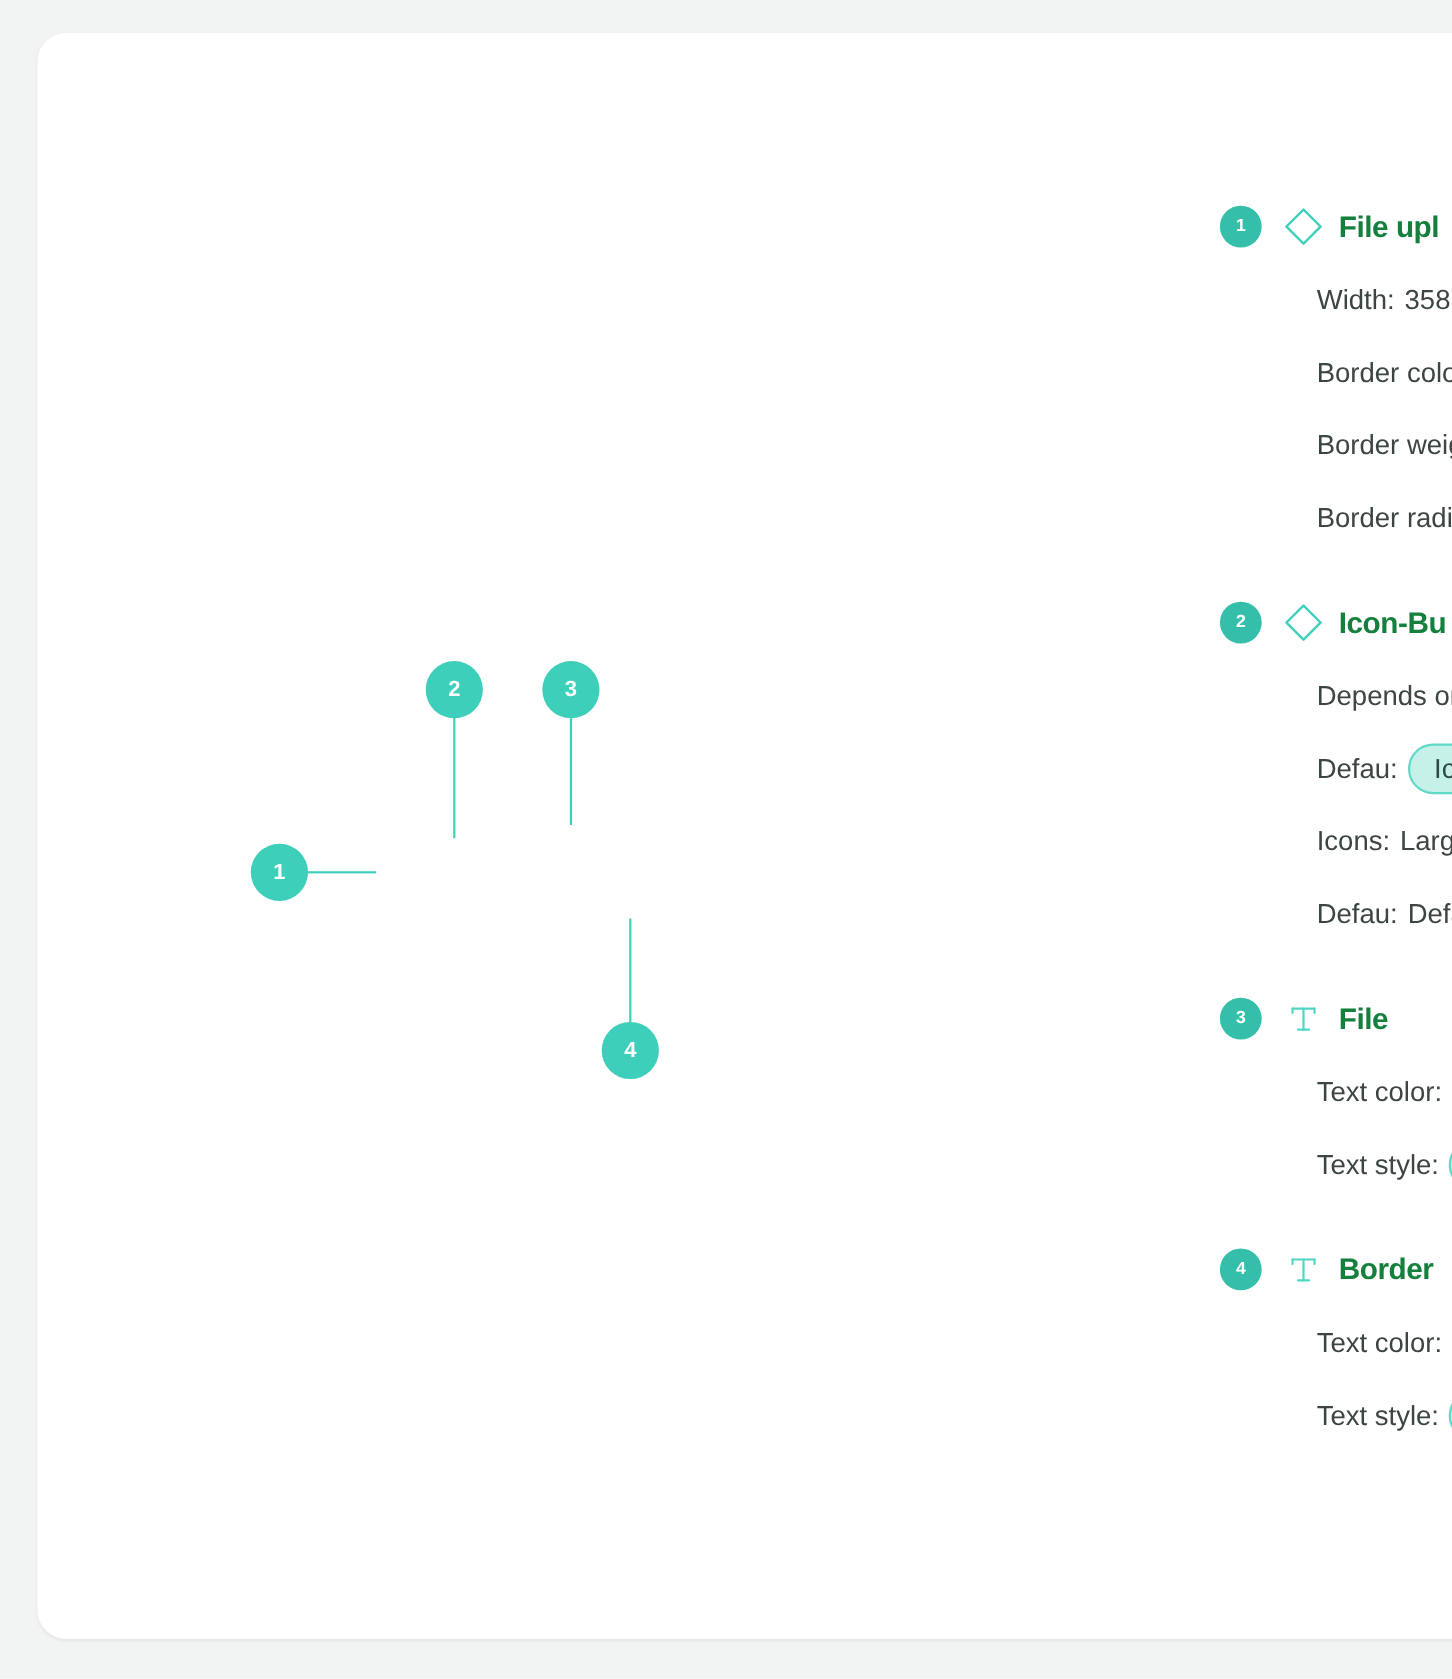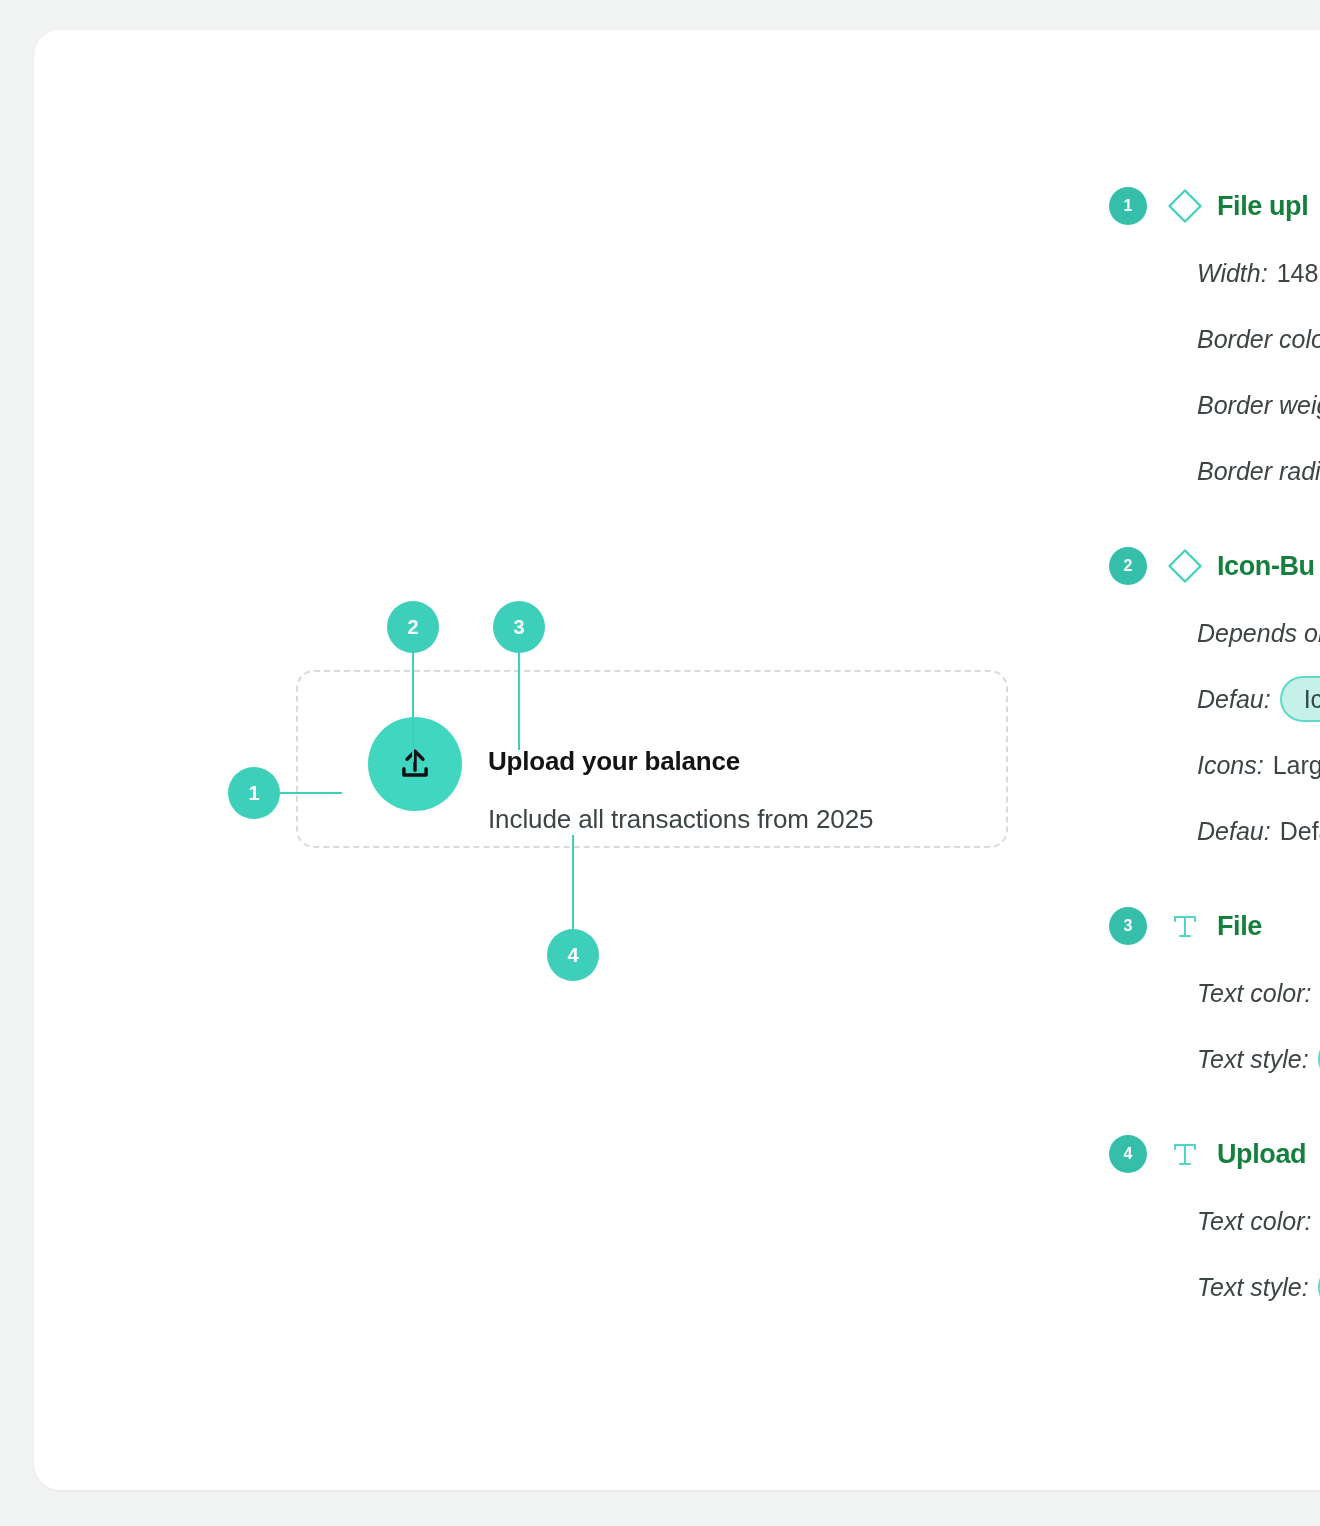--- a/index.html
+++ b/index.html
@@ -169,21 +169,21 @@
 
   .spec-rows { padding-left: 88px; padding-top: 6px; }
   .spec-row {
     display: flex;
     align-items: center;
     height: 66px;
     font-size: 25px;
     color: #3c4543;
     white-space: nowrap;
   }
-  .spec-label { margin-right: 9px; font-style: italic; }
+  .spec-label { margin-right: 9px; }
   .spec-value { }
 
   .chip {
     display: inline-flex;
     align-items: center;
     height: 46px;
     padding: 0 22px;
     border-radius: 999px;
     background: #c6f1e9;
     border: 2px solid #5fd9c8;
@@ -203,53 +203,38 @@
     <div class="leader-line leader-h" id="line-1"></div>
     <div class="leader-line leader-v" id="line-2"></div>
     <div class="leader-line leader-v" id="line-3"></div>
     <div class="leader-line leader-v" id="line-4"></div>
 
     <div class="callout-badge" id="badge-1">1</div>
     <div class="callout-badge" id="badge-2">2</div>
     <div class="callout-badge" id="badge-3">3</div>
     <div class="callout-badge" id="badge-4">4</div>
 
-    <div id="file-upload-dropzone">
-
-      <div id="icon-button">
-        <span>
-          <svg width="38" height="38" viewBox="0 0 24 24" fill="none" stroke="#111315" stroke-width="2.2" stroke-linecap="round" stroke-linejoin="round">
-            <path d="M12 16 V4"></path>
-            <path d="M7 9 L12 4 L17 9"></path>
-            <path d="M5 15 V19 H19 V15"></path>
-          </svg>
-        </span>
-      </div>
-
-      <div id="upload-title">Upload your balance</div>
-      <div id="upload-instruction">Include all transactions from 2025</div>
-    </div>
   </div>
 
   <div id="spec-panel">
 
     <div class="spec-section">
       <div class="spec-head">
         <div class="spec-head-badge">1</div>
         <div class="spec-head-icon">
           <svg width="34" height="34" viewBox="0 0 34 34" fill="none" stroke="#3fd0bb" stroke-width="2.2" stroke-linejoin="round">
             <rect x="6" y="6" width="22" height="22" transform="rotate(45 17 17)"></rect>
           </svg>
         </div>
         <div class="spec-head-title">File upl</div>
       </div>
       <div class="spec-rows">
         <div class="spec-row">
           <span class="spec-label">Width:</span>
-          <span class="spec-value">148</span>
+          <span class="spec-value">358</span>
         </div>
         <div class="spec-row">
           <span class="spec-label">Border color</span>
         </div>
         <div class="spec-row">
           <span class="spec-label">Border weig</span>
         </div>
         <div class="spec-row">
           <span class="spec-label">Border radiu</span>
         </div>
@@ -316,21 +301,21 @@
         <div class="spec-head-badge">4</div>
         <div class="spec-head-icon">
           <svg width="34" height="34" viewBox="0 0 34 34" fill="none" stroke="#4fd6c4" stroke-width="2" stroke-linecap="round">
             <path d="M7 8 H27"></path>
             <path d="M7 8 V12"></path>
             <path d="M27 8 V12"></path>
             <path d="M17 8 V27"></path>
             <path d="M12 27 H22"></path>
           </svg>
         </div>
-        <div class="spec-head-title">Upload</div>
+        <div class="spec-head-title">Border</div>
       </div>
       <div class="spec-rows">
         <div class="spec-row">
           <span class="spec-label">Text color:</span>
           <span class="chip"></span>
         </div>
         <div class="spec-row">
           <span class="spec-label">Text style:</span>
           <span class="chip">B</span>
         </div>

